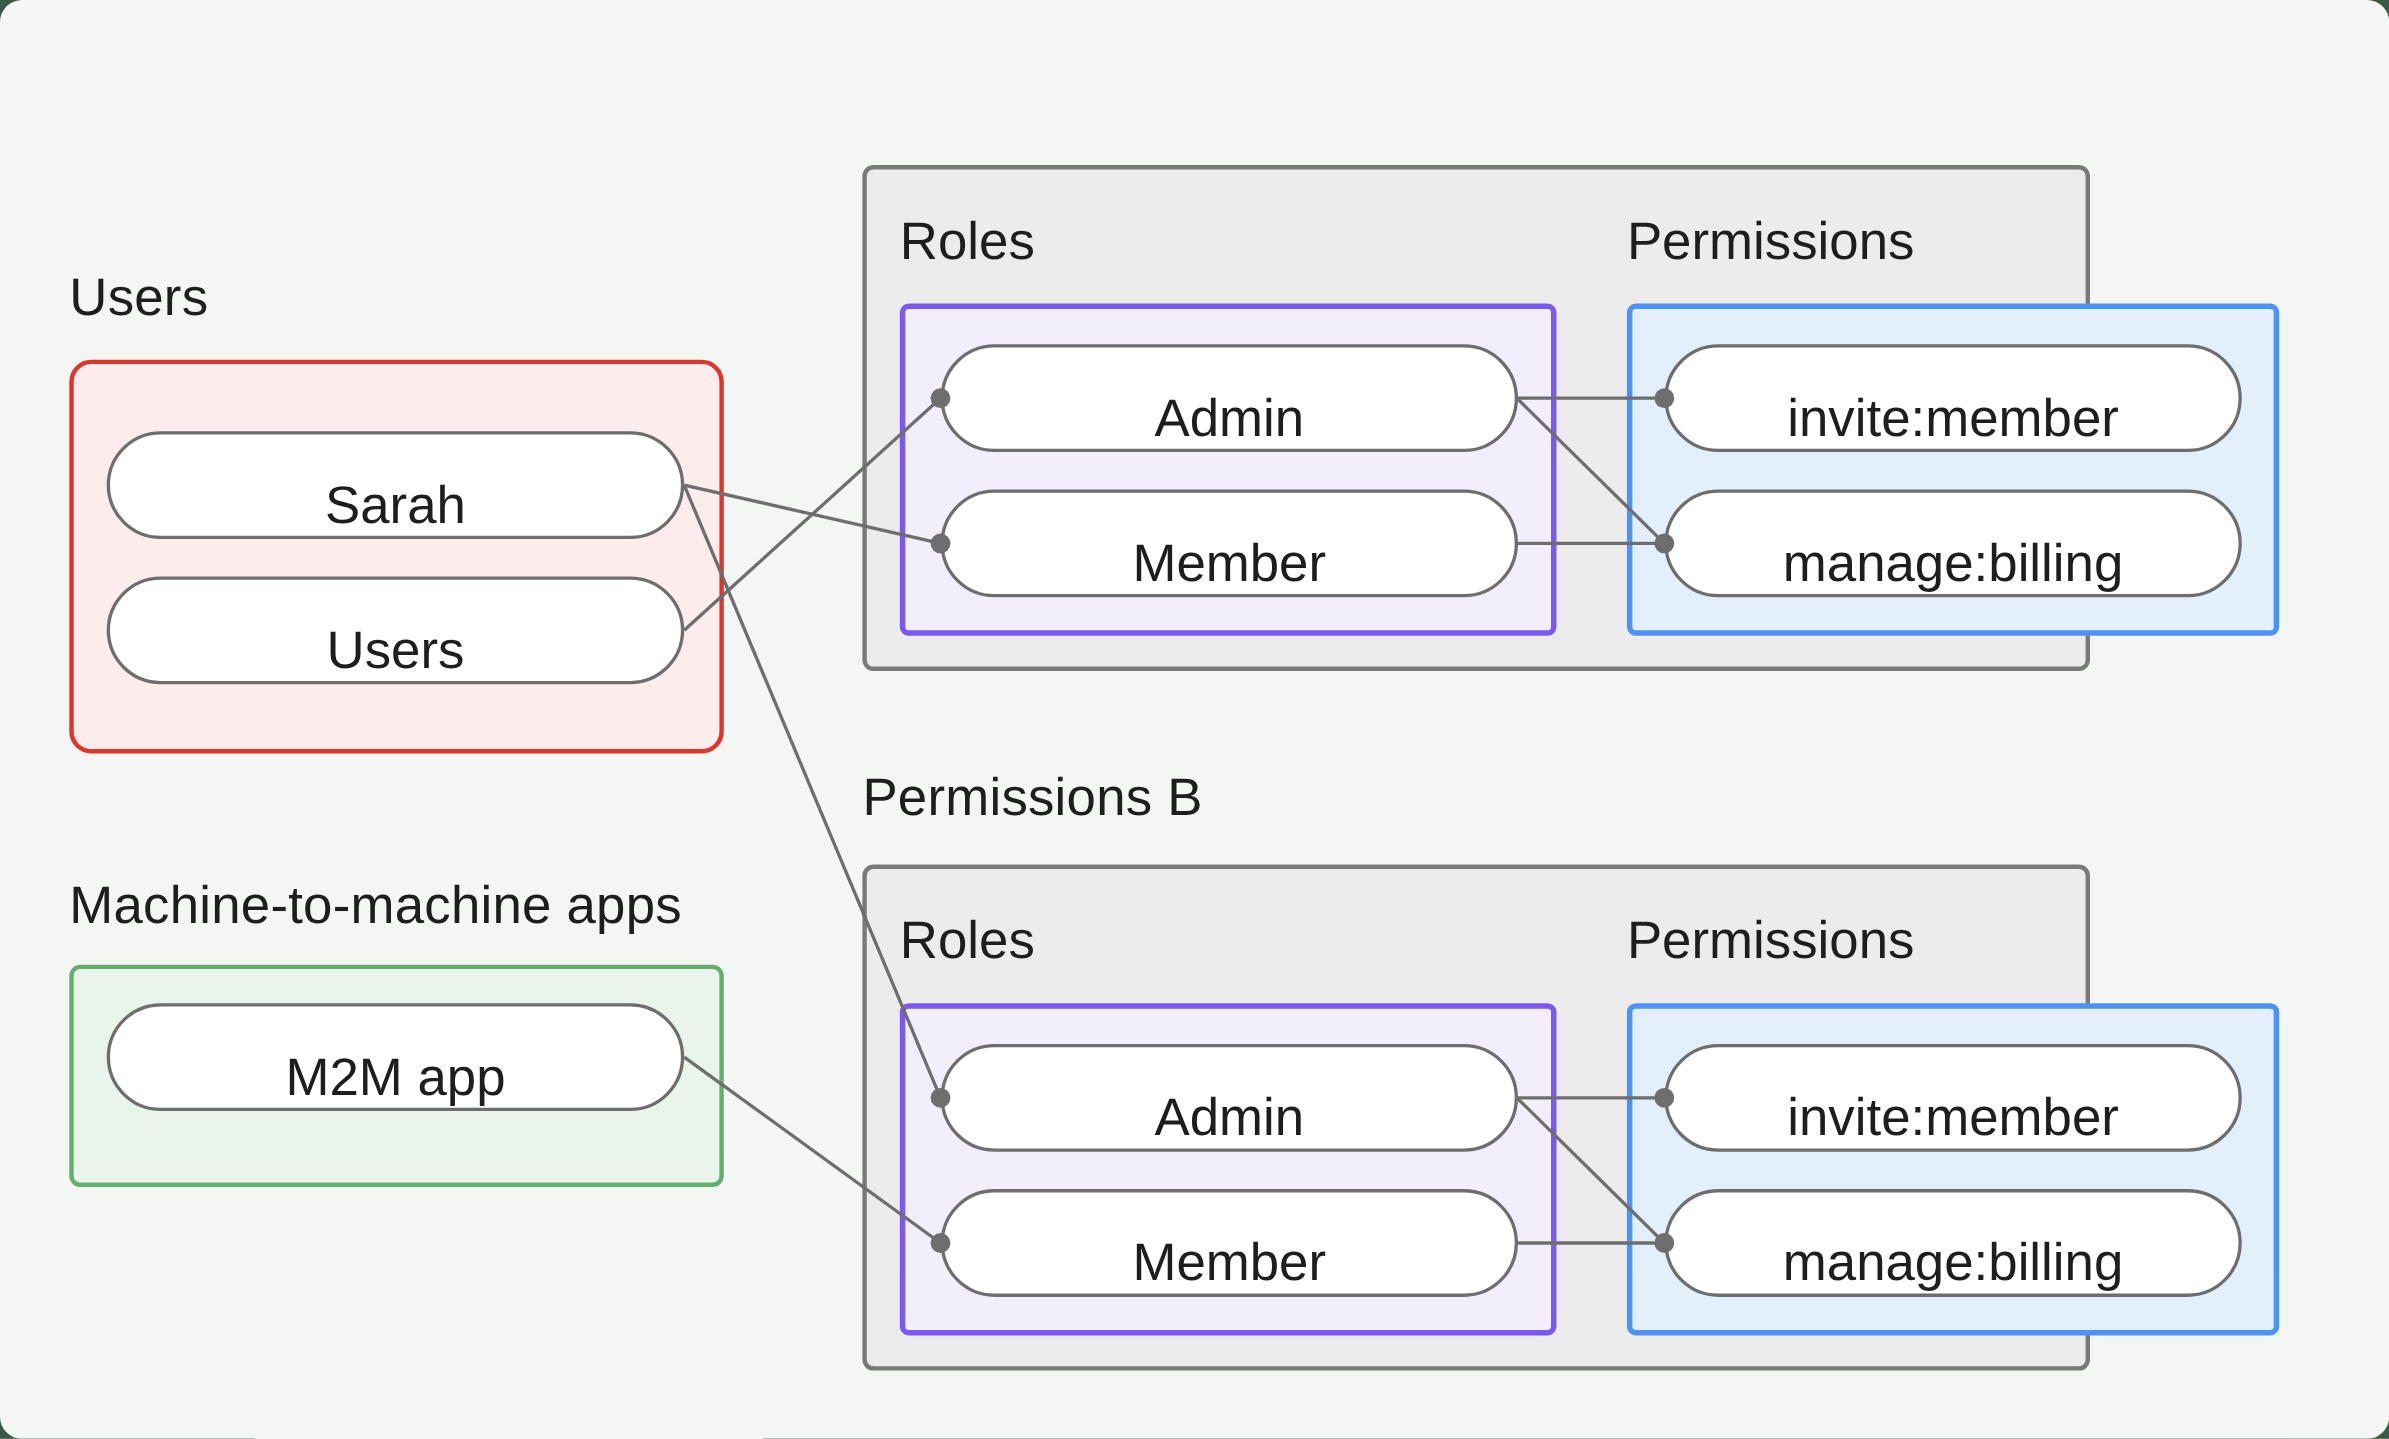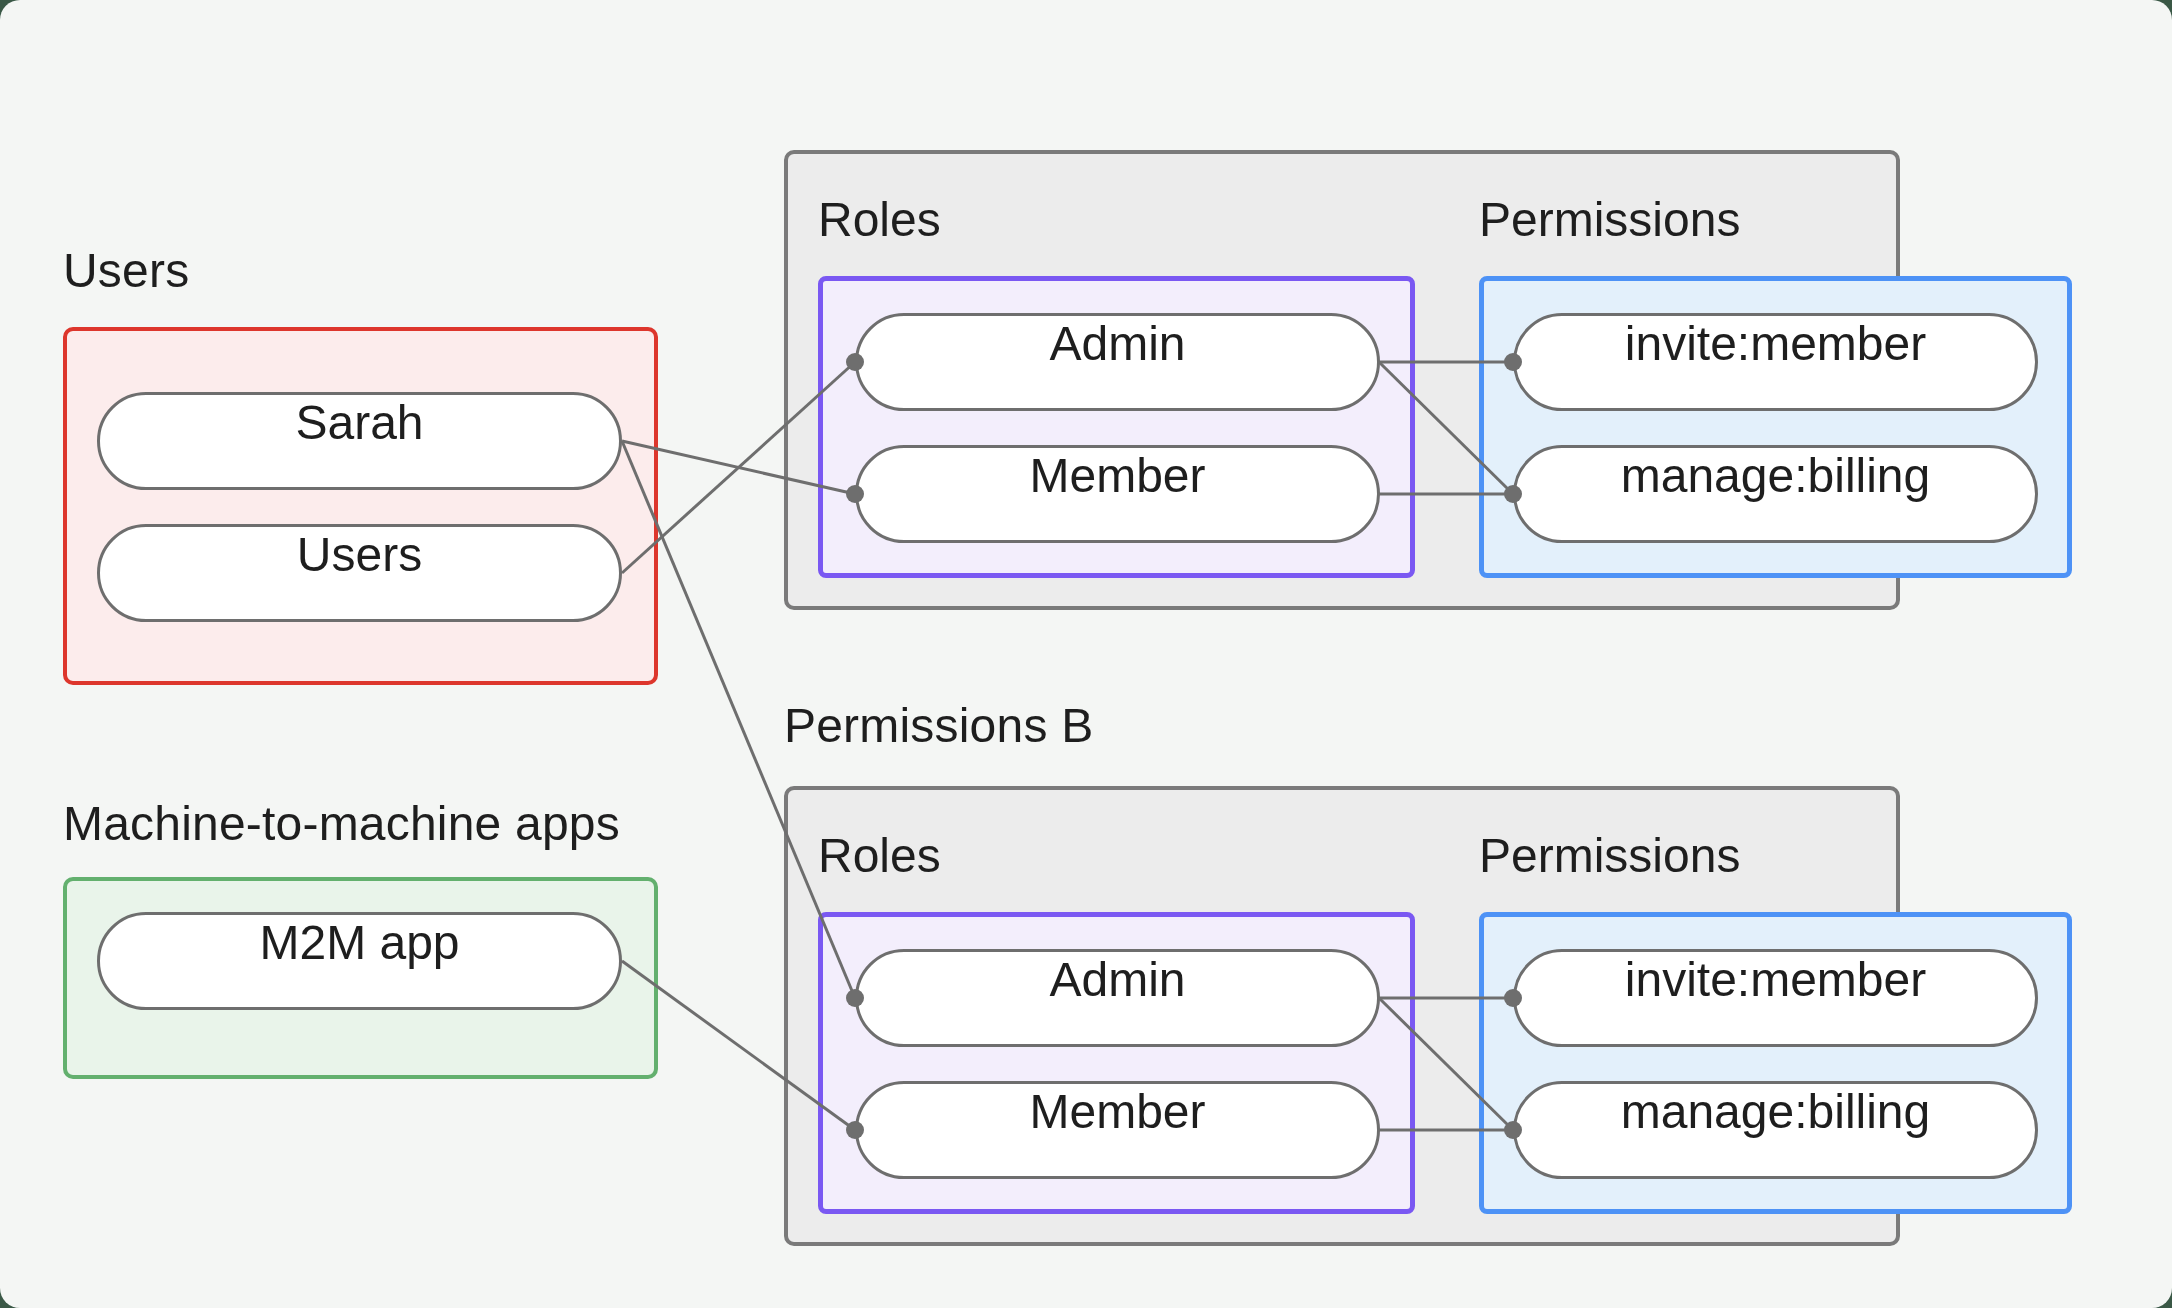--- a/index.html
+++ b/index.html
@@ -9,33 +9,33 @@
     font-family:"Liberation Sans", sans-serif;
   }
   .surface{
     position:absolute;inset:0;background:#f4f6f4;border-radius:20px;overflow:hidden;
   }
   .lbl{
     position:absolute;font-size:48px;line-height:1.15;color:#1e1e1e;
     white-space:nowrap;letter-spacing:0.2px;
   }
   .box{position:absolute;box-sizing:border-box}
-  .users-box{left:63px;top:327px;width:595px;height:358px;background:#fcecec;border:4px solid #dd362c;border-radius:10px}
+  .users-box{left:63px;top:327px;width:595px;height:358px;background:#fcecec;border:4px solid #dd362c;border-radius:20px}
   .m2m-box{left:63px;top:877px;width:595px;height:202px;background:#e9f4ea;border:4px solid #63b06e;border-radius:10px}
   .org-box{width:1116px;height:460px;background:#ececec;border:4px solid #7a7a7a;border-radius:10px}
   .orgA-box{left:784px;top:150px}
   .orgB-box{left:784px;top:786px}
   .inner-lbl{position:absolute;font-size:48px;line-height:1.15;color:#1e1e1e;white-space:nowrap}
   .roles-lbl{left:30px;top:38px}
   .perms-lbl{left:691px;top:38px}
   .roles-area{left:30px;top:122px;width:597px;height:302px;background:#f3eefc;border:5px solid #7a58f2;border-radius:8px}
   .perms-area{left:691px;top:122px;width:593px;height:302px;background:#e3f0fb;border:5px solid #4d92f6;border-radius:8px}
   .pill{
     position:absolute;background:#ffffff;border:3px solid #6e6e6e;border-radius:49px;
-    display:flex;align-items:flex-start;justify-content:center;
+    display:flex;align-items:flex-end;justify-content:center;
     font-size:48px;color:#1e1e1e;box-sizing:border-box;white-space:nowrap;
   }
   .pill-std{width:525px;height:98px}
   .pill-a{left:32px;top:32px}
   .pill-b{left:32px;top:164px}
   .pill-pa{left:29px;top:32px}
   .pill-pb{left:29px;top:164px}
   .pill-u1{left:30px;top:61px}
   .pill-u2{left:30px;top:193px}
   .pill-m{left:30px;top:31px}

